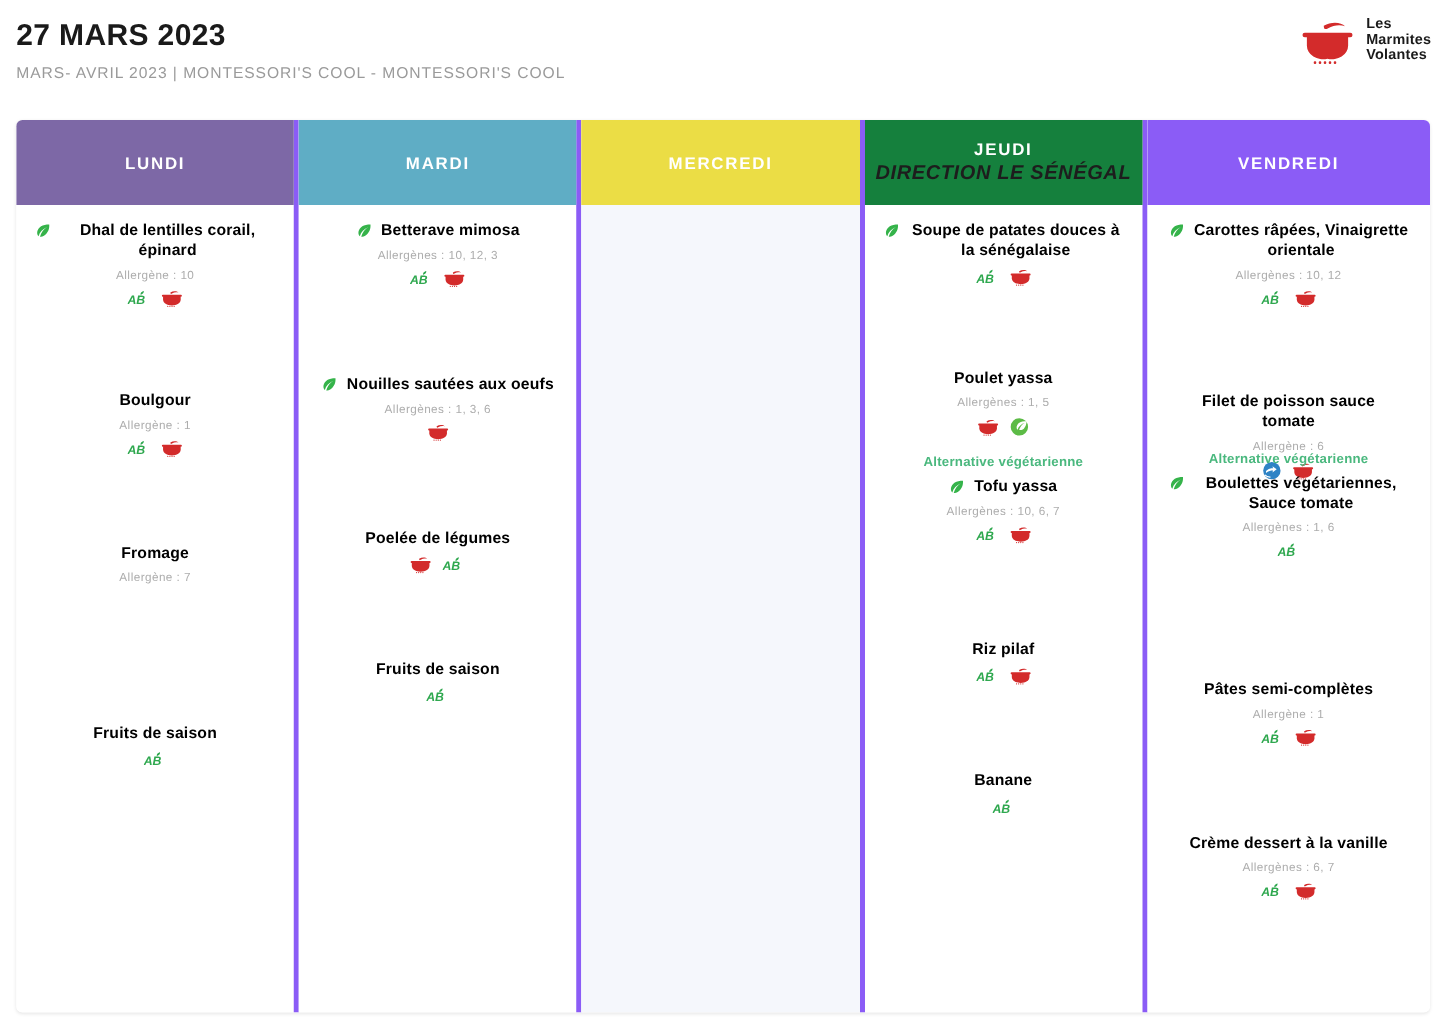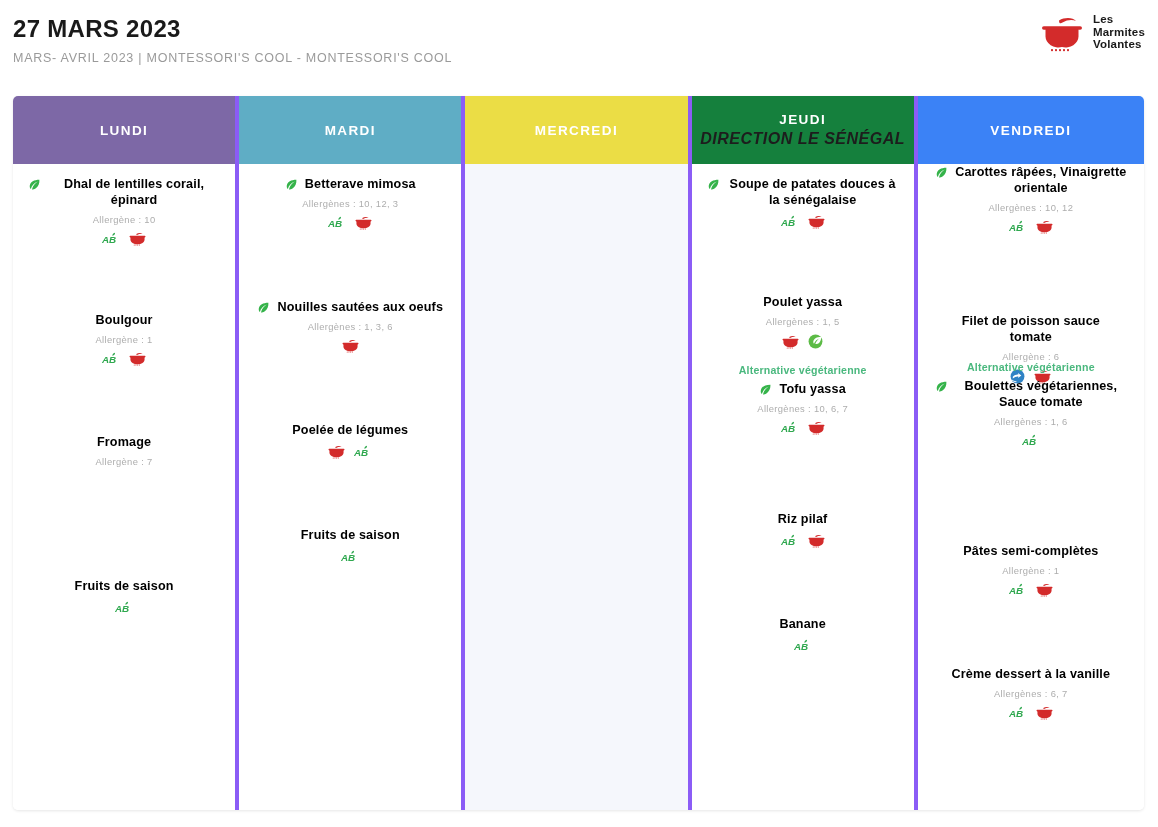--- a/index.html
+++ b/index.html
@@ -437,25 +437,25 @@
                 <svg viewBox="0 0 22 16" width="18" height="14">
                   <text x="0" y="13" font-family="Liberation Sans, sans-serif" font-size="12" font-weight="bold" font-style="italic" fill="#2fa84f">AB</text>
                   <path d="M13.5 1.6c1-1 2.4-1.3 2.4-1.3s.2 1.5-.8 2.5-2.3 1.2-2.3 1.2-.3-1.4.7-2.4z" fill="#2fa84f"></path>
                 </svg>
               </span>
             </div>
           </div>
         </div>
       </div>
       <div class="col">
-        <div class="col-head" style="background: #3b82f6;">
+        <div class="col-head" style="background: #8b5cf6;">
           <div class="day">VENDREDI</div>
         </div>
         <div class="col-body">
-          <div class="dish" style="top: 0;">
+          <div class="dish" style="top: 12px;">
             <div class="dish-name-row">
               <span class="leaf">
                 <svg viewBox="0 0 16 16" width="13" height="13">
                   <path d="M14 2C7.5 2 3 4.5 2.2 9.2c-.3 2 .4 3.6 1.3 4.4C4.6 9.4 7.6 6.2 12 4.4 8.6 6.6 6 9.7 4.9 14c1.1.3 2.6 0 3.9-.9C12.9 10.3 14.4 6.3 14 2z" fill="#35b34a"></path>
                 </svg>
               </span>
               <div class="dish-name">Carottes râpées, Vinaigrette orientale</div>
             </div>
             <div class="allerg">Allergènes : 10, 12</div>
             <div class="badges">

